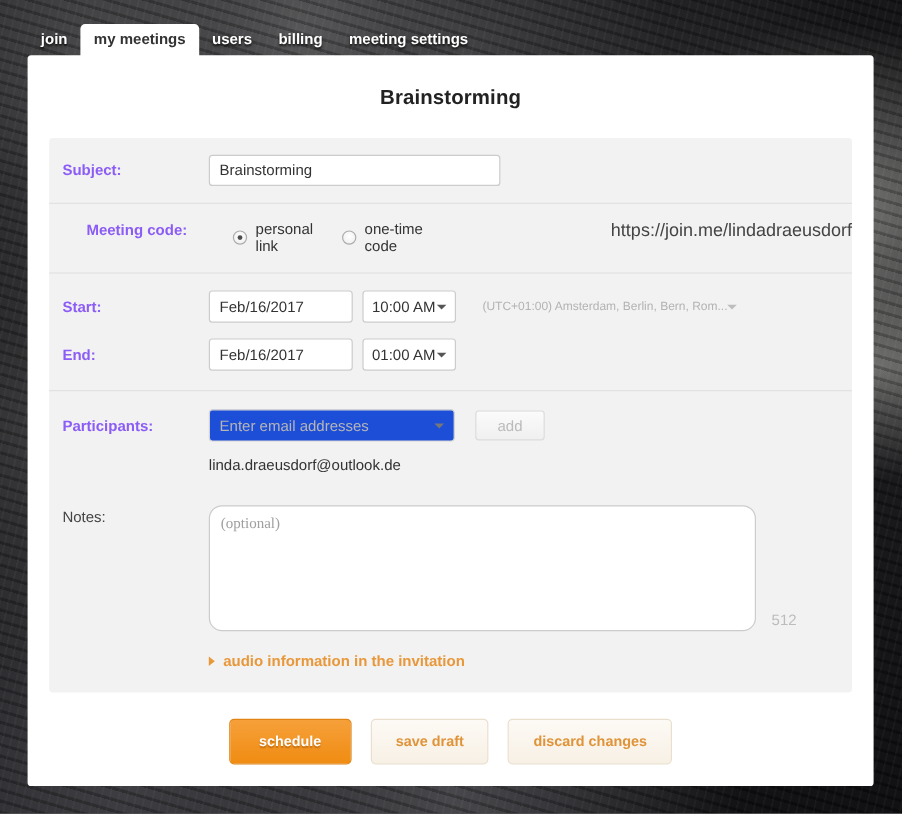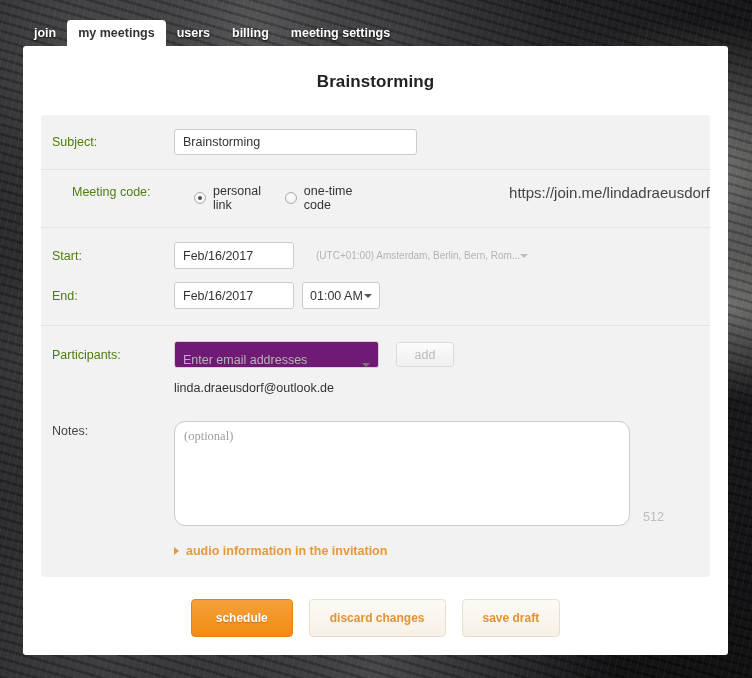--- a/index.html
+++ b/index.html
@@ -84,21 +84,21 @@
 
   .section { padding: 0; }
   .divider { height: 1px; background: #e2e2e2; margin: 0 0 0 0; }
 
   .row {
     display: flex; align-items: center;
     padding: 0 0 0 11px;
   }
   .row-label {
     width: 122px; flex: none;
-    font-size: 12.5px; color: #4d7c0f;
+    font-size: 12.5px; color: #8b5cf6; font-weight: bold;
   }
 
   
   .txt {
     font-family: "Liberation Sans", sans-serif;
     font-size: 12.5px; color: #333333;
     background: #ffffff;
     border: 1px solid #cccccc;
     border-radius: 3px;
     padding: 5px 8px;
@@ -150,22 +150,22 @@
     font-size: 10px; color: #b3b3b3; cursor: pointer;
     max-width: 290px;
     justify-content: center;
   }
   #timezone .tz-text { white-space: nowrap; overflow: hidden; text-overflow: ellipsis; }
 
   
   #participants { padding-top: 15px; padding-bottom: 8px; }
   .combo {
     width: 205px; height: 27px;
-    display: flex; align-items: flex-end; justify-content: space-between;
-    background: #701a75; border: 1px solid #d4d4d4; border-radius: 3px;
+    display: flex; align-items: center; justify-content: space-between;
+    background: #1d4ed8; border: 1px solid #d4d4d4; border-radius: 3px;
     padding: 0 8px; font-size: 12.5px; color: #b5b5b5; cursor: text;
   }
   #add-button {
     margin-left: 17px;
     width: 58px; height: 25px;
     display: flex; align-items: center; justify-content: center;
     font-size: 12.5px; color: #bbbbbb;
     background: linear-gradient(#fbfbfb, #f0f0f0);
     border: 1px solid #dcdcdc; border-radius: 3px;
     cursor: default;
@@ -277,20 +277,24 @@
       </div>
     </div>
 
     <div class="divider"></div>
 
     
     <div class="section" id="datetime">
       <div class="dt-row">
         <div class="row-label">Start:</div>
         <input class="txt date-input" type="text" value="Feb/16/2017" style="">
+        <div class="time-select">
+          <span>10:00 AM</span>
+          <span class="caret"></span>
+        </div>
         <div id="timezone">
           <span class="tz-text">(UTC+01:00) Amsterdam, Berlin, Bern, Rom...</span>
           <span class="caret light"></span>
         </div>
       </div>
       <div class="dt-row">
         <div class="row-label">End:</div>
         <input class="txt date-input" type="text" value="Feb/16/2017" style="">
         <div class="time-select">
           <span>01:00 AM</span>
@@ -324,17 +328,17 @@
     
     <div id="audio-link">
       <span class="tri"></span>
       <span>audio information in the invitation</span>
     </div>
 
   </div>
 
   <div id="buttons">
     <div class="btn" id="schedule-button">schedule</div>
+    <div class="btn btn-secondary">save draft</div>
     <div class="btn btn-secondary">discard changes</div>
-    <div class="btn btn-secondary">save draft</div>
   </div>
 
 </div>
 
 </body></html>

